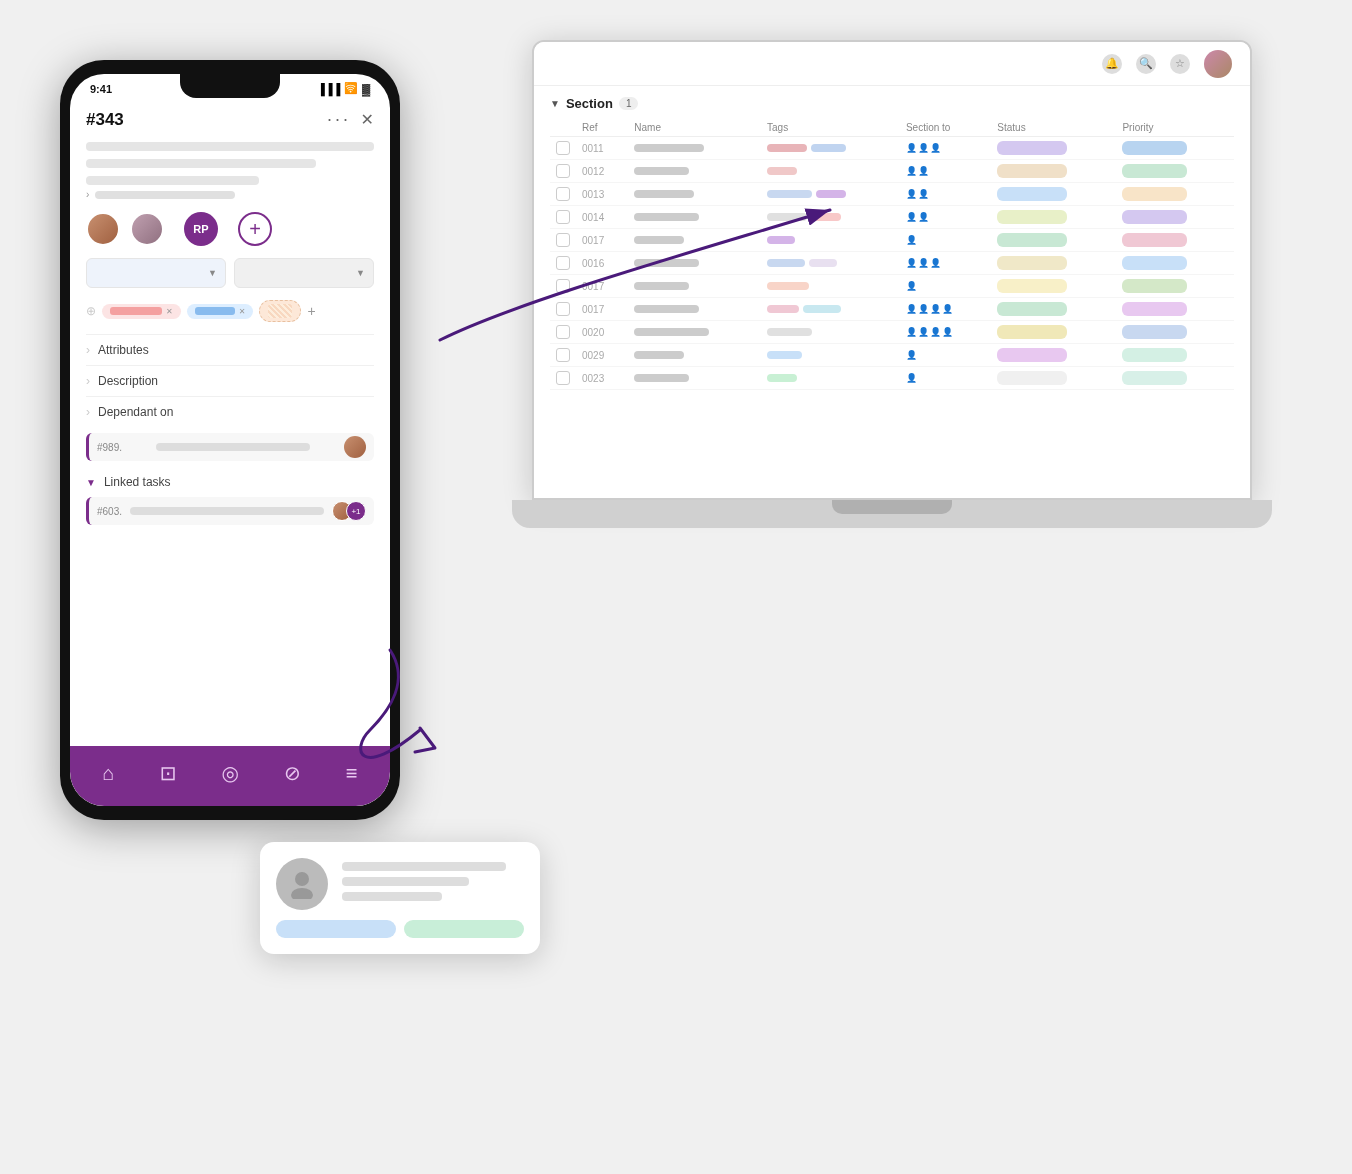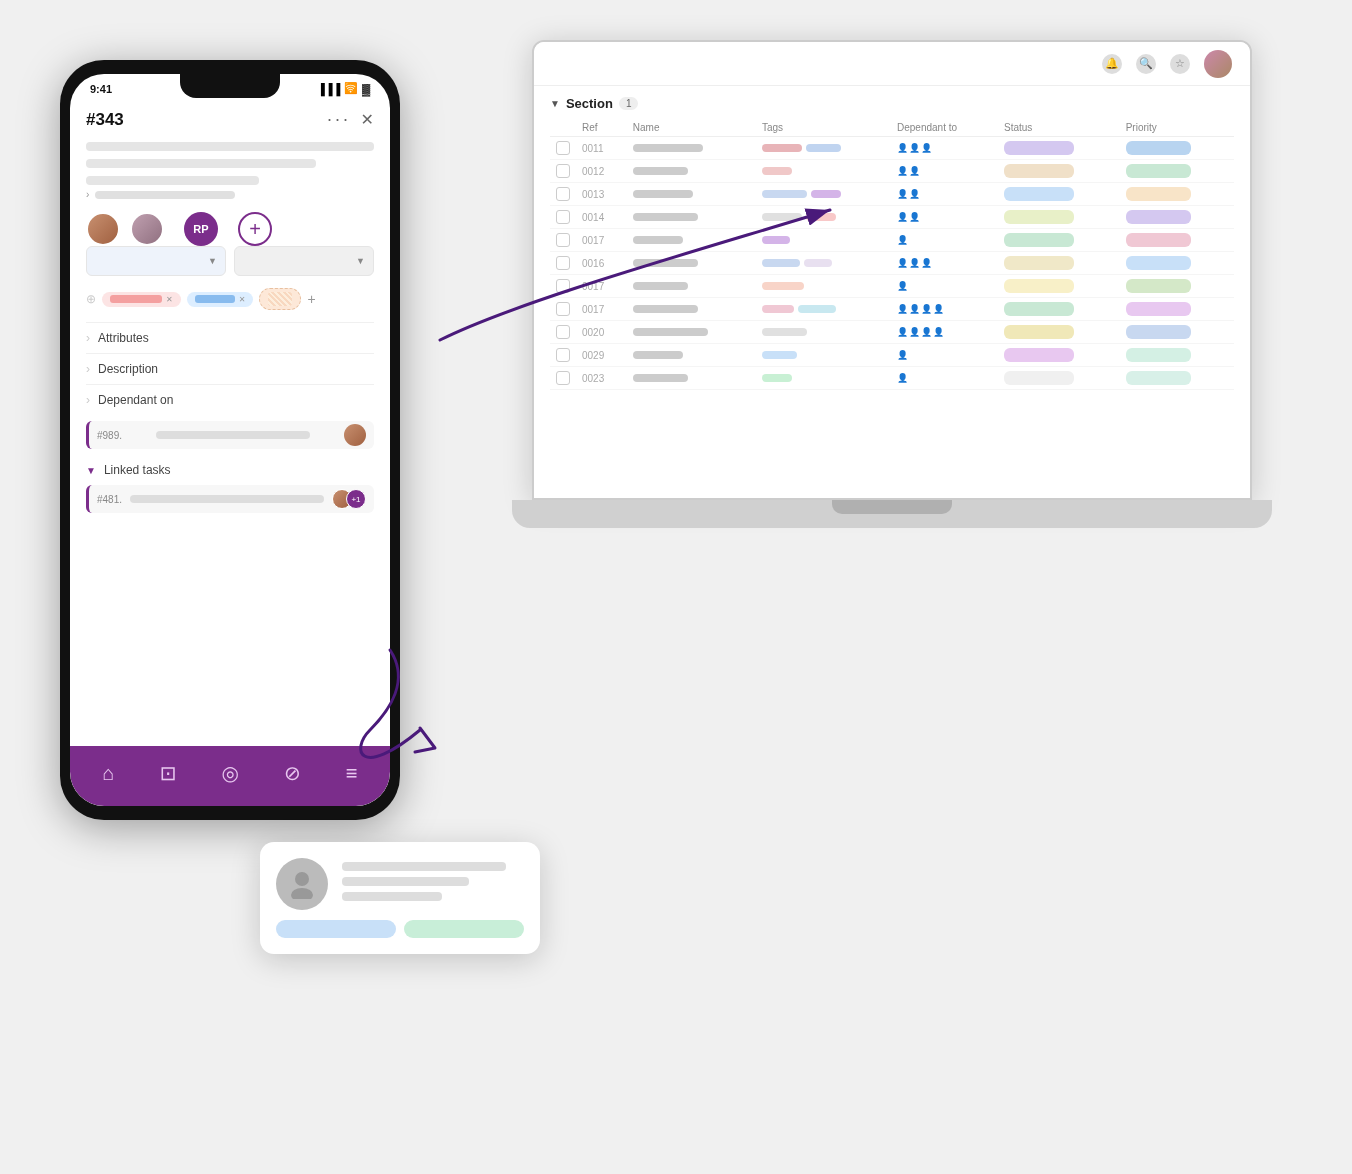--- a/index.html
+++ b/index.html
@@ -239,20 +239,21 @@
       gap: 6px;
       margin-bottom: 12px;
     }
     .link-chevron { color: #999; font-size: 10px; }
     .link-bar { height: 8px; background: #e0e0e0; border-radius: 4px; flex: 1; }
 
     .avatar-row {
       display: flex;
       align-items: center;
       gap: 20px;
+      margin-bottom: 12px;
     }
     .av1 {
       width: 34px; height: 34px; border-radius: 50%;
       background: linear-gradient(135deg, #c89070, #a06040);
       border: 2px solid #fff;
     }
     .av2 {
       width: 34px; height: 34px; border-radius: 50%;
       background: linear-gradient(135deg, #c0a0b0, #907080);
       border: 2px solid #fff;
@@ -444,21 +445,21 @@
         <span class="section-title">Section</span>
         <span class="section-badge">1</span>
       </div>
       <table>
         <thead>
           <tr>
             <th style="width:20px;"></th>
             <th>Ref</th>
             <th>Name</th>
             <th>Tags</th>
-            <th>Dependant to</th>
+            <th>Section to</th>
             <th>Status</th>
             <th>Priority</th>
           </tr>
         </thead>
         <tbody id="table-body">
         <tr>
               <td>
                 <div class="row-check"></div>
               </td>
               <td><span class="ref-text">0011</span></td>
@@ -843,21 +844,21 @@
         <div style="flex:1;height:8px;background:#ddd;border-radius:4px;margin:0 8px;"></div>
         <div style="width:22px;height:22px;border-radius:50%;background:linear-gradient(135deg,#c89070,#a06040);"></div>
       </div>
 
       <div class="section-row" style="border-top:none;">
         <span style="color:#7b2d8b;font-size:10px;">▼</span>
         <span class="section-row-label">Linked tasks</span>
       </div>
 
       <div class="linked-task">
-        <span>#481.</span>
+        <span>#603.</span>
         <div style="flex:1;height:8px;background:#ddd;border-radius:4px;margin:0 8px;"></div>
         <div style="display:flex;">
           <div style="width:20px;height:20px;border-radius:50%;background:linear-gradient(135deg,#c89070,#a06040);border:1px solid #fff;"></div>
           <div style="width:20px;height:20px;border-radius:50%;background:#7b2d8b;margin-left:-6px;display:flex;align-items:center;justify-content:center;font-size:8px;color:#fff;border:1px solid #fff;">+1</div>
         </div>
       </div>
     </div>
 
     <div class="phone-navbar">
       <span class="nav-icon">⌂</span>

